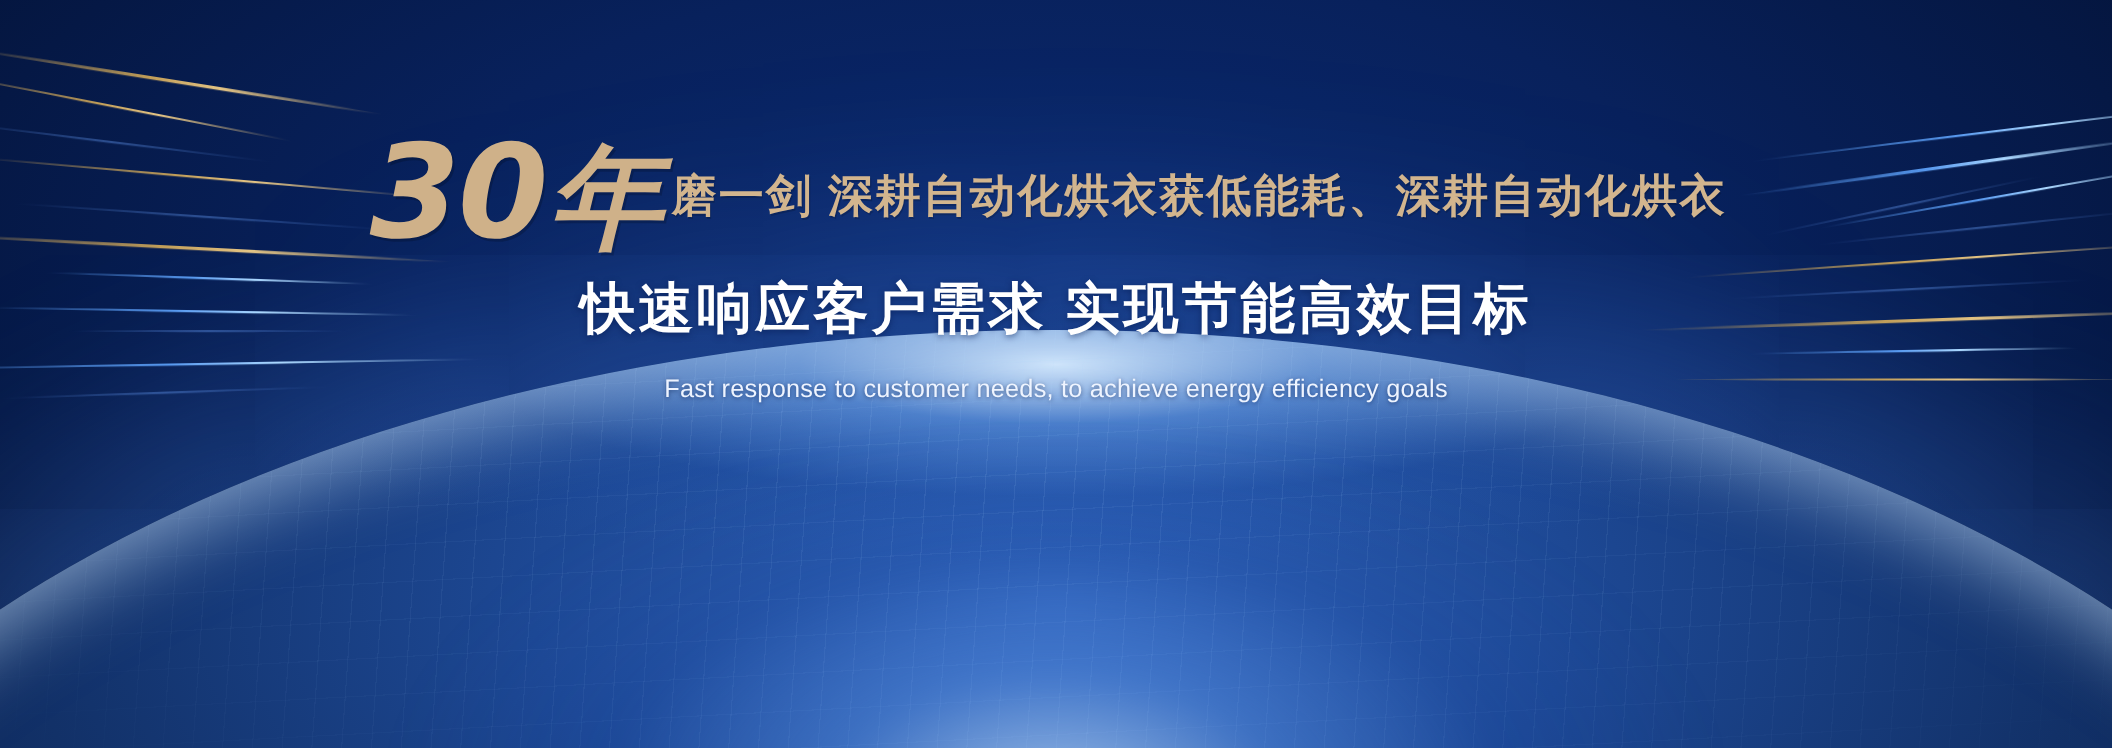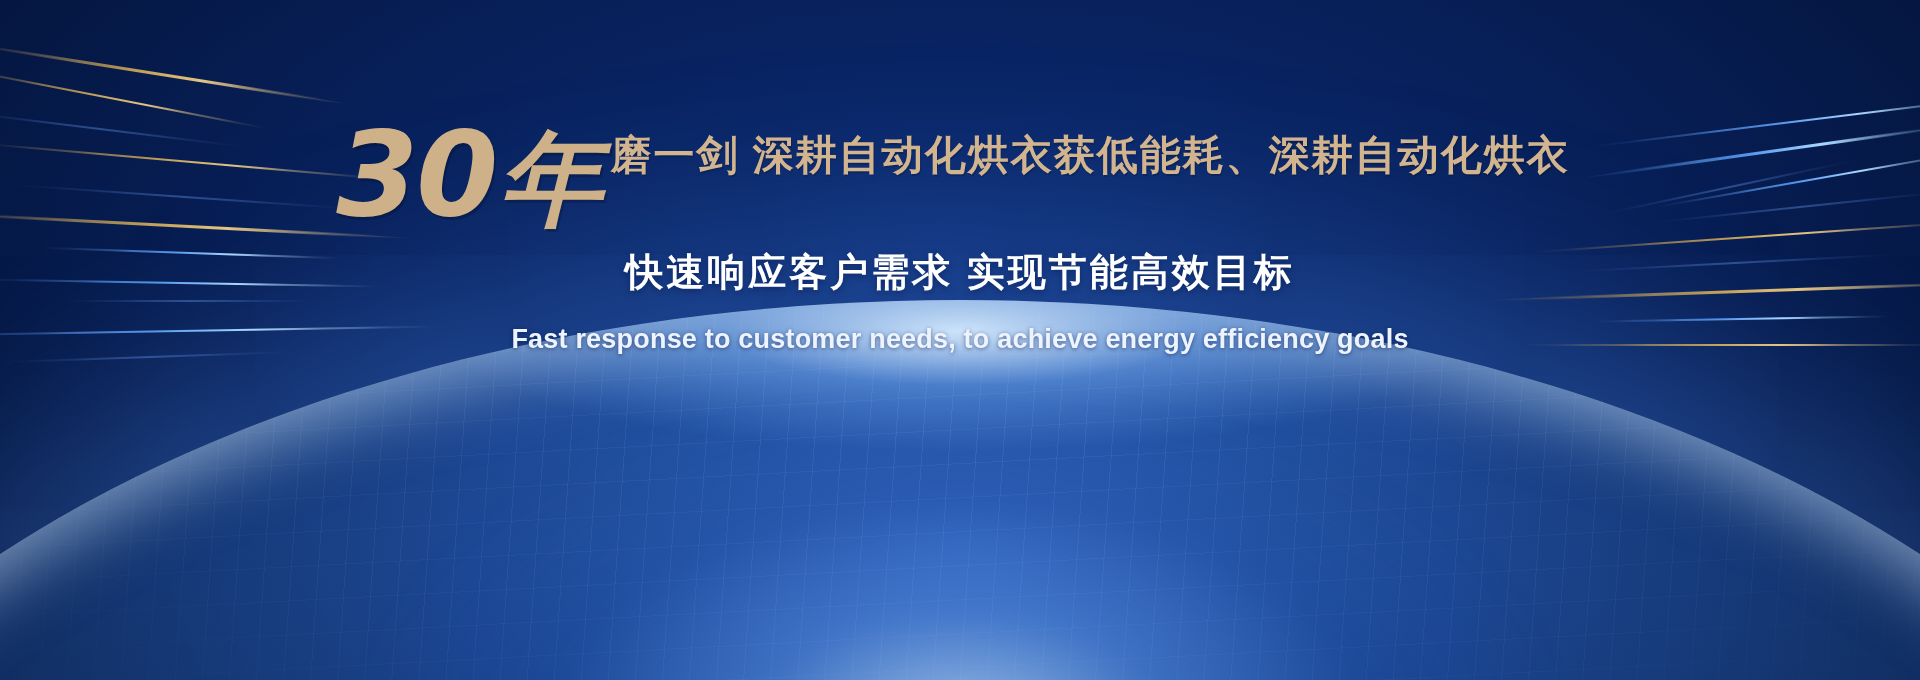--- a/index.html
+++ b/index.html
@@ -80,21 +80,21 @@
   .r9{right:60px;  top:186px; width:260px;height:2px; transform:rotate(-12deg);}
   .r10{right:-90px;top:120px; width:420px;height:2px; transform:rotate(-7deg);}
 
   
   .content{
     position:absolute;left:0;right:0;top:0;
     display:flex;flex-direction:column;align-items:center;
     padding-top:118px;
   }
   .headline{
-    display:flex;align-items:flex-start;
+    display:flex;align-items:center;
     margin-left:-14px;
   }
   .years{
     display:flex;align-items:baseline;
     color:#cfb189;
     font-family:"DejaVu Sans","Liberation Sans",sans-serif;
     font-weight:bold;font-style:italic;
     letter-spacing:-2px;
   }
   .years .num{
@@ -114,28 +114,28 @@
   .gold-line{
     color:#d2b58e;
     font-size:41px;font-weight:bold;line-height:1.42;
     letter-spacing:2px;
     white-space:nowrap;
     text-shadow:1px 2px 0 rgba(0,0,0,.16);
   }
   .white-line{
     margin-top:16px;
     color:#ffffff;
-    font-size:38px;font-weight:bold;letter-spacing:3px;
+    font-size:50px;font-weight:bold;letter-spacing:3px;
     white-space:nowrap;
     text-shadow:0 2px 6px rgba(0,20,70,.5);
   }
   .en-line{
     margin-top:26px;
     color:#eef4ff;
-    font-size:27px;font-weight:bold;letter-spacing:.2px;
+    font-size:23px;font-weight:normal;letter-spacing:.2px;
     white-space:nowrap;
     text-shadow:0 1px 4px rgba(0,20,70,.55);
   }
 </style>
 </head>
 <body>
 
 <div id="banner">
 
   <div class="globe"></div>

